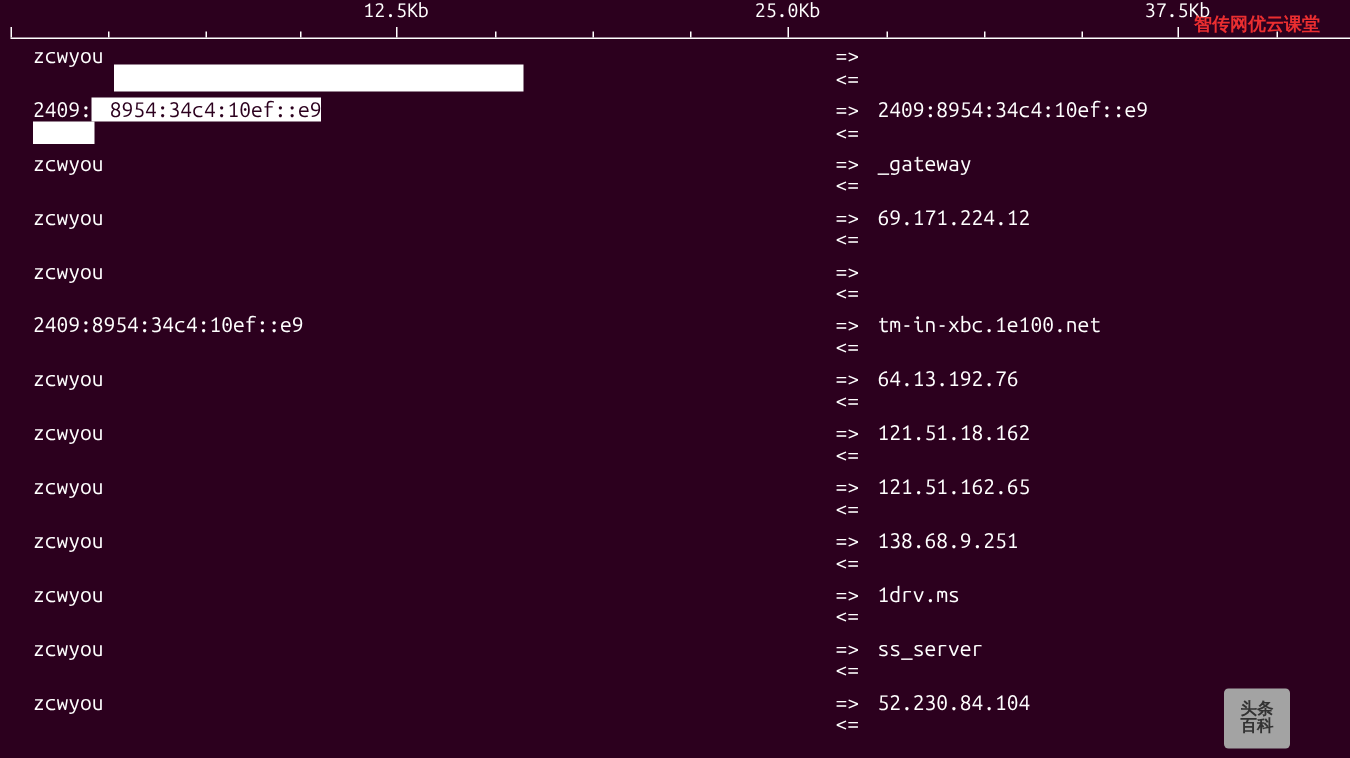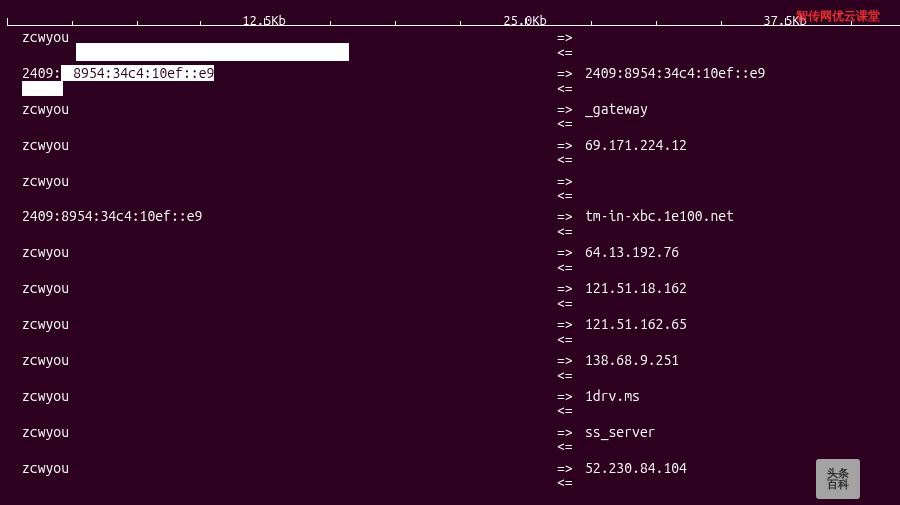--- a/index.html
+++ b/index.html
@@ -24,21 +24,21 @@
       border-bottom: 1px solid transparent;
     }
     .tick {
       position: absolute;
       top: 0;
       height: 14px;
       font-size: 13px;
     }
     .tick-label {
       position: absolute;
-      top: 13px;
+      top: 0;
       transform: translateX(-50%);
     }
     .tick-line {
       position: absolute;
       top: 18px;
       left: 50%;
       width: 1px;
       height: 7px;
       background: #fff;
     }

